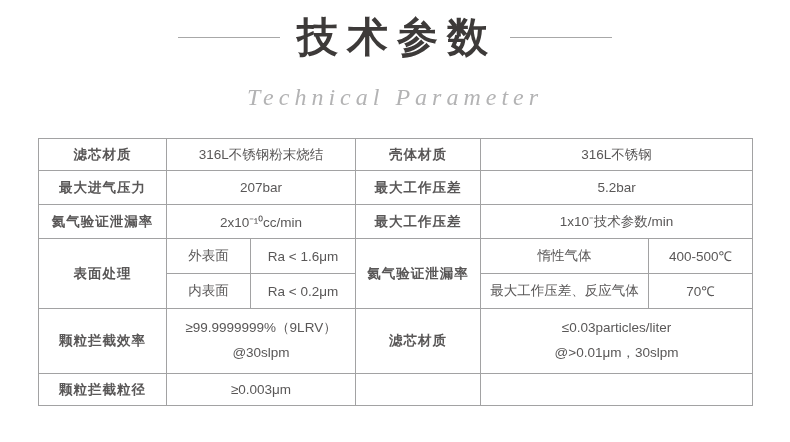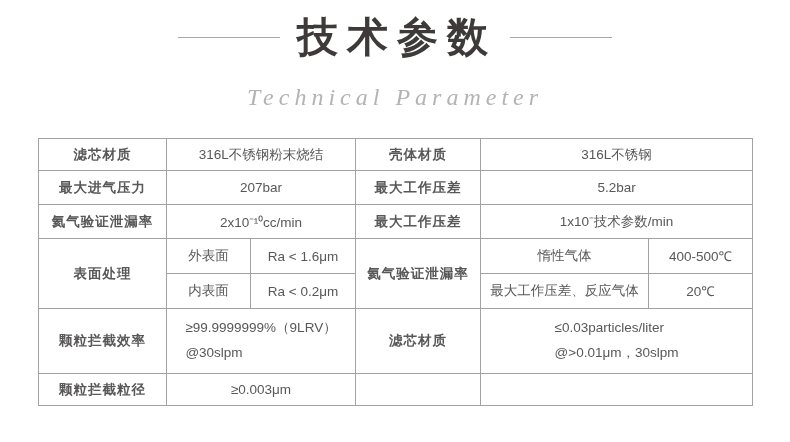--- a/index.html
+++ b/index.html
@@ -24,21 +24,21 @@
   table.spec {
     position:absolute; left:38px; top:138px; width:714px;
     border-collapse:collapse; table-layout:fixed; color:#595757;
   }
   table.spec td {
     border:1px solid #a2a2a3; text-align:center; vertical-align:middle;
     font-size:13.5px; padding:0 0; overflow:hidden;
   }
   td.lbl { font-size:15px; font-weight:700; letter-spacing:1px; }
   .multiline {
-    display:inline-block; text-align:left; white-space:pre-line; line-height:1.85;
+    display:inline-block; text-align:center; white-space:pre-line; line-height:1.85;
   }
   tr.h32 { height:32px; } tr.h34 { height:34px;margin-top:36px; }
   tr.h35 { height:35px; } tr.h65 { height:65px; }
 </style>
 </head>
 <body>
 
 <div class="page">
 
   <div class="header">
@@ -82,21 +82,21 @@
         <td>外表面</td>
         <td>Ra &lt; 1.6μm</td>
         <td class="lbl" rowspan="2">氦气验证泄漏率</td>
         <td>惰性气体</td>
         <td>400-500℃</td>
       </tr>
       <tr class="h35">
         <td>内表面</td>
         <td>Ra &lt; 0.2μm</td>
         <td>最大工作压差、反应气体</td>
-        <td>20℃</td>
+        <td>70℃</td>
       </tr>
       <tr class="h65">
         <td class="lbl">颗粒拦截效率</td>
         <td colspan="2"><span class="multiline">≥99.9999999%（9LRV）
 @30slpm</span></td>
         <td class="lbl">滤芯材质</td>
         <td colspan="2"><span class="multiline">≤0.03particles/liter
 @&gt;0.01μm，30slpm</span></td>
       </tr>
       <tr class="h32">

